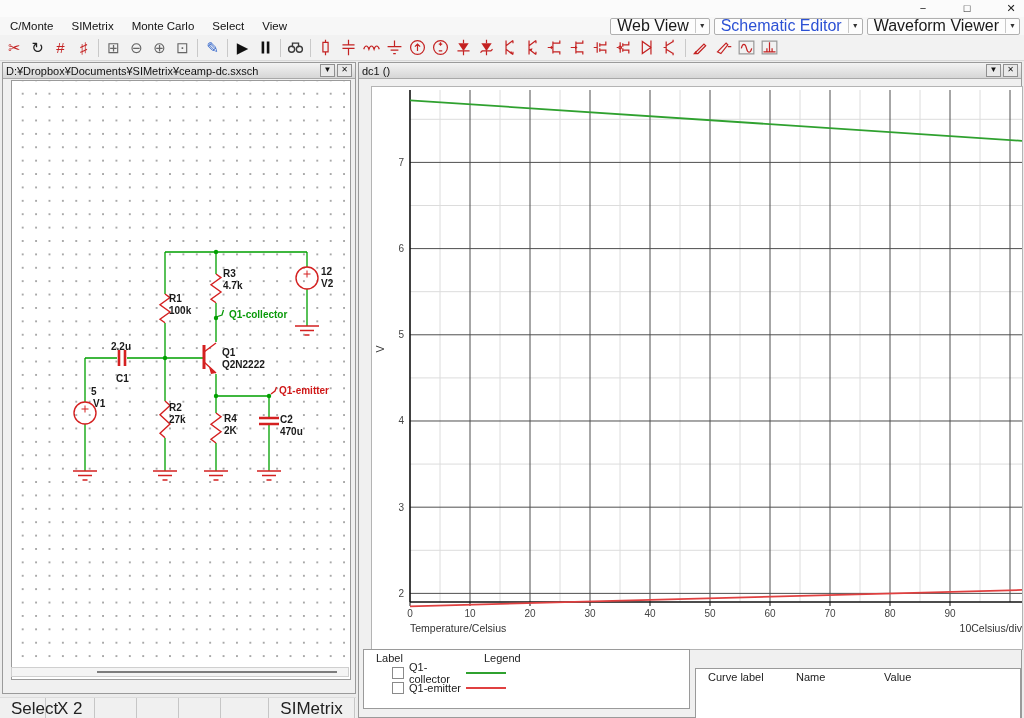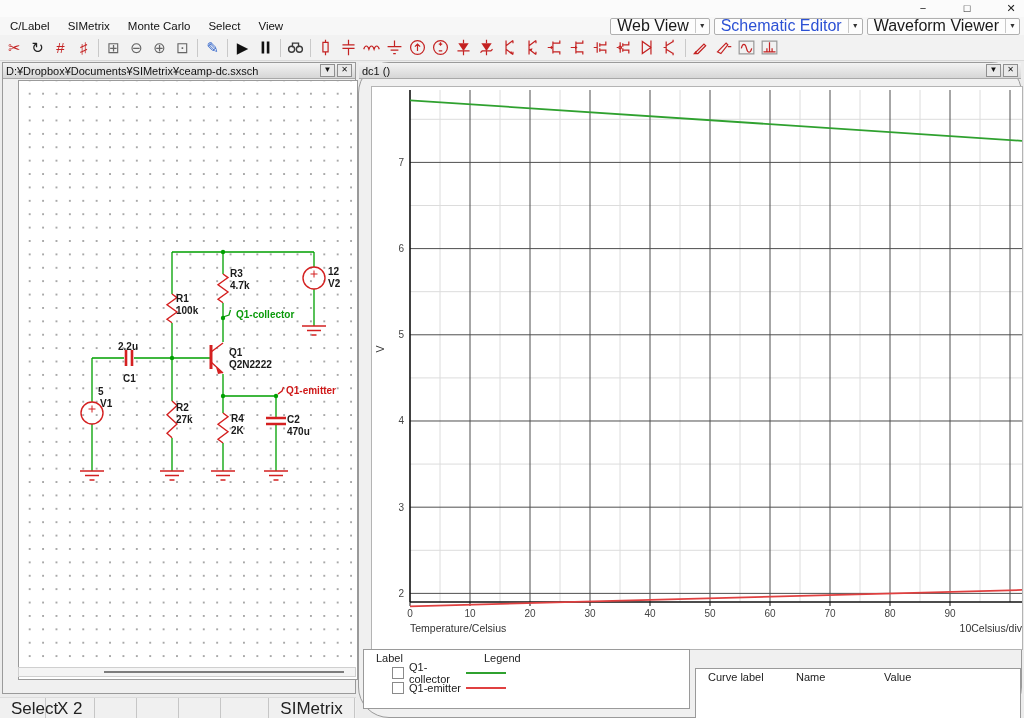--- a/index.html
+++ b/index.html
@@ -20,30 +20,30 @@
   .toolbar{position:absolute;left:0;top:35px;width:1024px;height:26px;background:#f2f2f2;border-bottom:1px solid #d8d8d8;display:flex;align-items:center;padding-left:3px;box-sizing:border-box;}
   .tb-btn{width:23px;height:23px;display:flex;align-items:center;justify-content:center;font-size:15px;line-height:1;}
   .tb-sep{width:1px;height:18px;background:#c9c9c9;margin:0 3px;}
   
   .panel{position:absolute;background:#f0f0f0;border:1px solid #9a9a9a;box-sizing:border-box;}
   .ptitle{height:15px;background:linear-gradient(#f3f3f3,#d6d6d6);border-bottom:1px solid #a8a8a8;display:flex;align-items:center;padding:0 3px;}
   .ptitle .pt-text{font-size:11px;font-weight:normal;color:#111;white-space:nowrap;overflow:hidden;}
   .pbtns{margin-left:auto;display:flex;gap:2px;}
   .pbtn{width:13px;height:11px;background:#e9e9e9;border:1px solid #8f8f8f;font-size:8px;line-height:10px;text-align:center;color:#111;}
   #schematic-panel{left:2px;top:62px;width:354px;height:632px;}
-  .canvas{position:absolute;left:15px;top:17px;width:338px;height:598px;background:#ffffff;border:1px solid #9a9a9a;
+  .canvas{position:absolute;left:8px;top:17px;width:338px;height:598px;background:#ffffff;border:1px solid #9a9a9a;
     background-image:radial-gradient(circle,#a8a8a8 0.8px,transparent 1px);background-size:13.4px 13.4px;background-position:4px 6px;}
   #schematic-svg{position:absolute;inset:0;width:100%;height:100%;}
   .hscroll{position:absolute;left:7px;top:618px;width:338px;height:10px;background:#f4f4f4;border:1px solid #cfcfcf;box-sizing:border-box;}
   .hthumb{position:absolute;left:85px;top:3px;width:240px;height:2px;background:#7d7d7d;}
   
   #status-bar{position:absolute;left:0;top:697px;width:356px;height:21px;background:#f0f0f0;display:flex;border-top:1px solid #dcdcdc;}
   .sb-cell{border-right:1px solid #c6c6c6;font-size:17px;display:flex;align-items:center;padding-left:11px;box-sizing:border-box;color:#222;}
   
-  #waveform-panel{left:358px;top:62px;width:664px;height:656px;border-radius:31px;}
+  #waveform-panel{left:358px;top:62px;width:664px;height:656px;}
   .plotbox{position:absolute;left:12px;top:23px;width:652px;height:564px;background:#ffffff;border:1px solid #b4b4b4;box-sizing:border-box;}
   #plot-svg{position:absolute;inset:0;}
   .axis-text{font-size:10px;fill:#444;}
   .axis-label{font-size:10.5px;fill:#333;}
   .legendbox{position:absolute;left:4px;top:586px;width:327px;height:60px;background:#ffffff;border:1px solid #9a9a9a;box-sizing:border-box;}
   .curvebox{position:absolute;left:336px;top:590px;width:326px;height:60px;background:#ffffff;border:1px solid #9a9a9a;box-sizing:border-box;margin-top:15px;}
   .boxhead{display:flex;font-size:11px;color:#222;padding:2px 0 1px 12px;}
   .legend-col2{margin-left:81px;}
   .curve-col{width:88px;}
   .legend-row{display:flex;align-items:center;height:15px;padding-left:28px;font-size:11px;}
@@ -58,21 +58,21 @@
   <div class="titlebar">
     <div class="wincontrols">
       <span class="wc">−</span>
       <span class="wc">□</span>
       <span class="wc">✕</span>
     </div>
   </div>
 
   <div class="menubar">
     <div id="menu-items">
-        <span class="menu-item">C/Label</span>
+        <span class="menu-item">C/Monte</span>
         <span class="menu-item">SIMetrix</span>
         <span class="menu-item">Monte Carlo</span>
         <span class="menu-item">Select</span>
         <span class="menu-item">View</span>
       </div>
     <div id="view-switcher">
         <span class="vs-btn">
           <span class="vs-label">Web View</span>
           <span class="vs-arrow">▼</span>
         </span>

